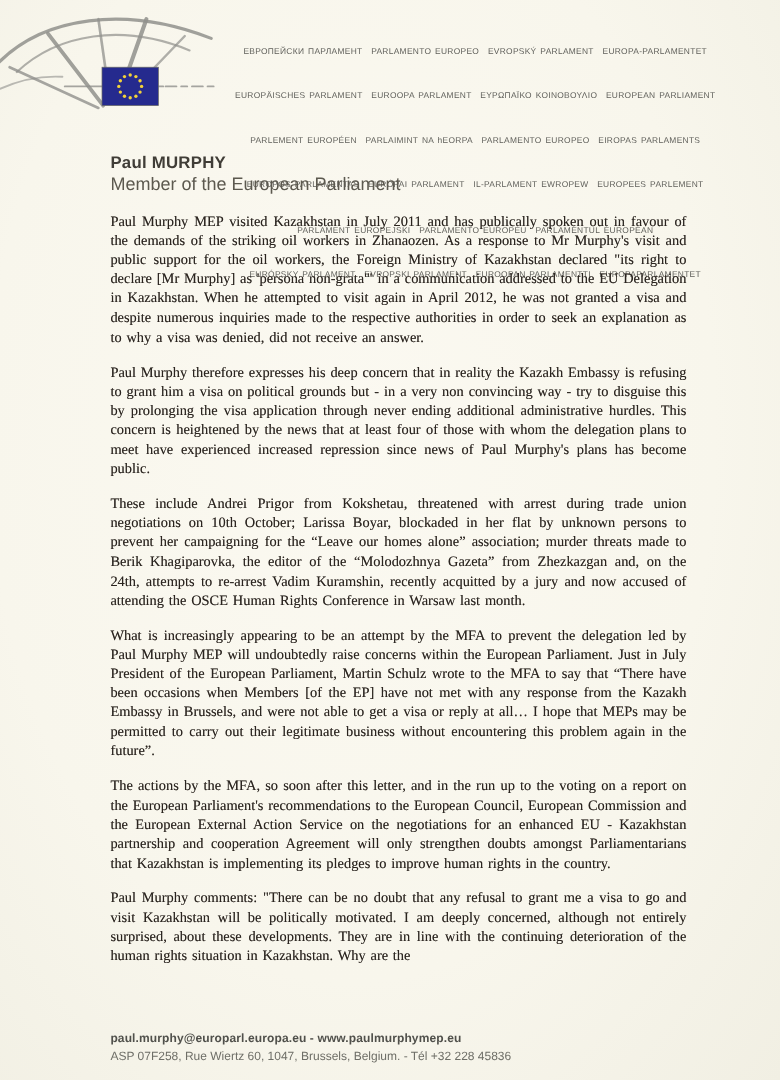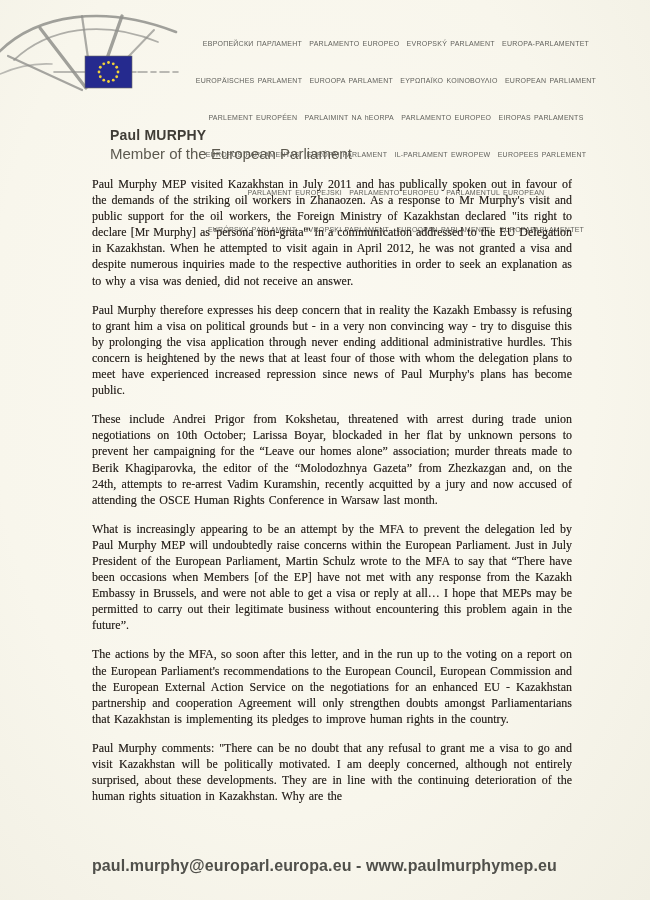--- a/index.html
+++ b/index.html
@@ -19,36 +19,36 @@
   .logo-svg{position:absolute;left:-4px;top:6px;width:200px;height:104px;}
   .langs{
     position:absolute;left:150px;top:13px;width:492px;
     text-align:center;
     font-size:7px;letter-spacing:.25px;word-spacing:1px;
     color:#61615c;
     line-height:12.4px;
     white-space:pre;
   }
   
-  .author{position:absolute;left:92px;top:127px;color:#45423c;margin-left:18px;}
+  .author{position:absolute;left:92px;top:127px;color:#45423c;}
   .author-name{font-size:14px;font-weight:bold;letter-spacing:.2px;color:#403d37;}
   .author-role{font-size:15px;color:#5c594f;margin-top:2px;}
   
   .letter-body{
     position:absolute;left:92px;top:176px;width:480px;
     font-family:"Liberation Serif",serif;
     font-size:12px;line-height:16.1px;
     text-align:justify;
     color:#2a241f;
     text-shadow:0 0 .5px rgba(42,36,31,.5);
     word-spacing:1px;
   }
   .letter-body p{margin:0 0 13px 0;}
   
-  .page-footer{position:absolute;left:92px;top:859px;font-size:16px;line-height:14px;}
+  .page-footer{position:absolute;left:92px;top:859px;font-size:10px;line-height:14px;}
   .footer-contact{font-weight:bold;color:#50504b;letter-spacing:.1px;}
   .footer-address{color:#6e6e67;margin-top:1px;}
 </style>
 </head>
 <body>
 
 <div class="page">
 
   <svg class="logo-svg" viewBox="0 0 200 104" aria-hidden="true">
     <g stroke="#90908c" fill="none" stroke-linecap="round">
@@ -100,15 +100,16 @@
     <p>Paul Murphy MEP visited Kazakhstan in July 2011 and has publically spoken out in favour of the demands of the striking oil workers in Zhanaozen. As a response to Mr Murphy's visit and public support for the oil workers, the Foreign Ministry of Kazakhstan declared "its right to declare [Mr Murphy] as 'persona non-grata'" in a communication addressed to the EU Delegation in Kazakhstan. When he attempted to visit again in April 2012, he was not granted a visa and despite numerous inquiries made to the respective authorities in order to seek an explanation as to why a visa was denied, did not receive an answer.</p>
     <p>Paul Murphy therefore expresses his deep concern that in reality the Kazakh Embassy is refusing to grant him a visa on political grounds but - in a very non convincing way - try to disguise this by prolonging the visa application through never ending additional administrative hurdles. This concern is heightened by the news that at least four of those with whom the delegation plans to meet have experienced increased repression since news of Paul Murphy's plans has become public.</p>
     <p>These include Andrei Prigor from Kokshetau, threatened with arrest during trade union negotiations on 10th October; Larissa Boyar, blockaded in her flat by unknown persons to prevent her campaigning for the “Leave our homes alone” association; murder threats made to Berik Khagiparovka, the editor of the “Molodozhnya Gazeta” from Zhezkazgan and, on the 24th, attempts to re-arrest Vadim Kuramshin, recently acquitted by a jury and now accused of attending the OSCE Human Rights Conference in Warsaw last month.</p>
     <p>What is increasingly appearing to be an attempt by the MFA to prevent the delegation led by Paul Murphy MEP will undoubtedly raise concerns within the European Parliament. Just in July President of the European Parliament, Martin Schulz wrote to the MFA to say that “There have been occasions when Members [of the EP] have not met with any response from the Kazakh Embassy in Brussels, and were not able to get a visa or reply at all… I hope that MEPs may be permitted to carry out their legitimate business without encountering this problem again in the future”.</p>
     <p>The actions by the MFA, so soon after this letter, and in the run up to the voting on a report on the European Parliament's recommendations to the European Council, European Commission and the European External Action Service on the negotiations for an enhanced EU - Kazakhstan partnership and cooperation Agreement will only strengthen doubts amongst Parliamentarians that Kazakhstan is implementing its pledges to improve human rights in the country.</p>
     <p>Paul Murphy comments: "There can be no doubt that any refusal to grant me a visa to go and visit Kazakhstan will be politically motivated. I am deeply concerned, although not entirely surprised, about these developments. They are in line with the continuing deterioration of the human rights situation in Kazakhstan. Why are the</p>
   </div>
 
   <div class="page-footer">
     <div class="footer-contact">paul.murphy@europarl.europa.eu - www.paulmurphymep.eu</div>
+    <div class="footer-address">ASP 07F258, Rue Wiertz 60, 1047, Brussels, Belgium. - Tél +32 228 45836</div>
   </div>
 
 </div>
 
 </body></html>

